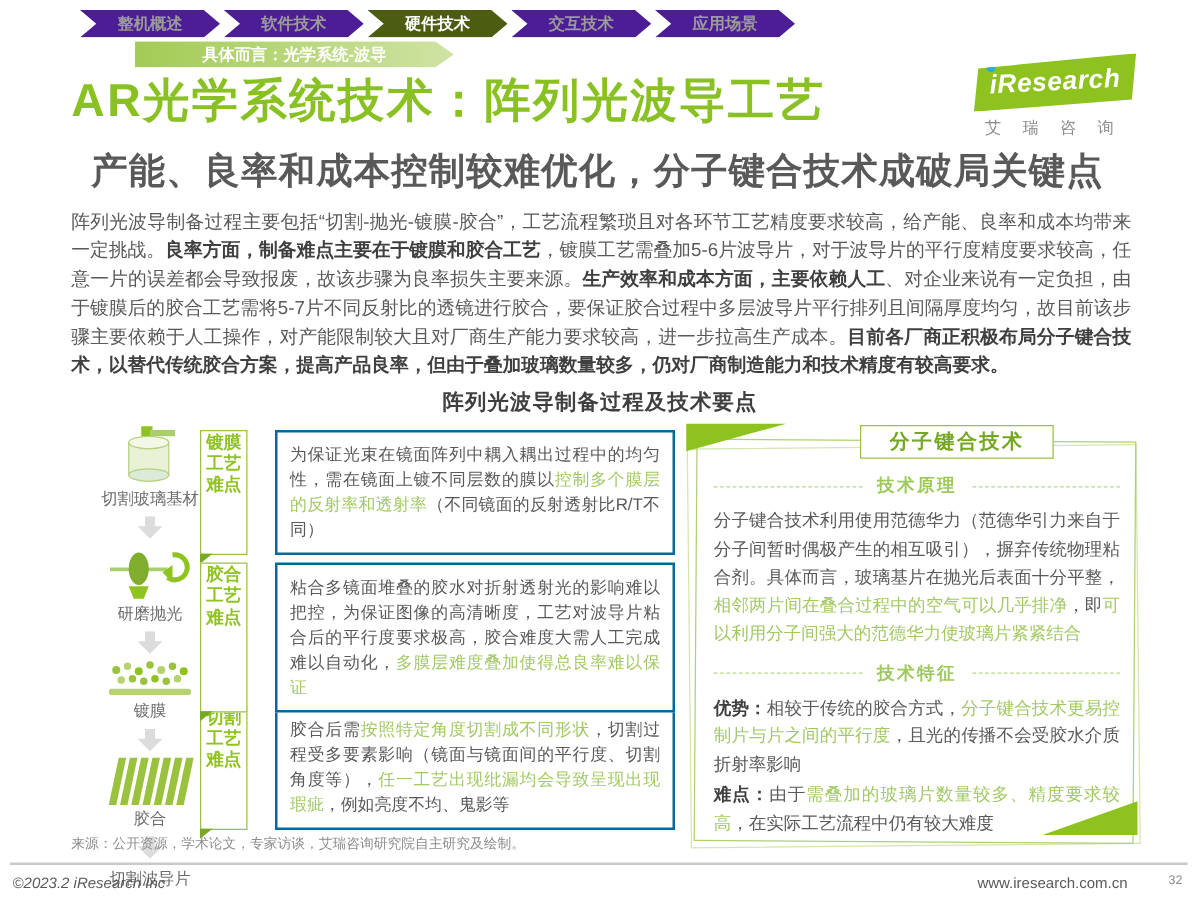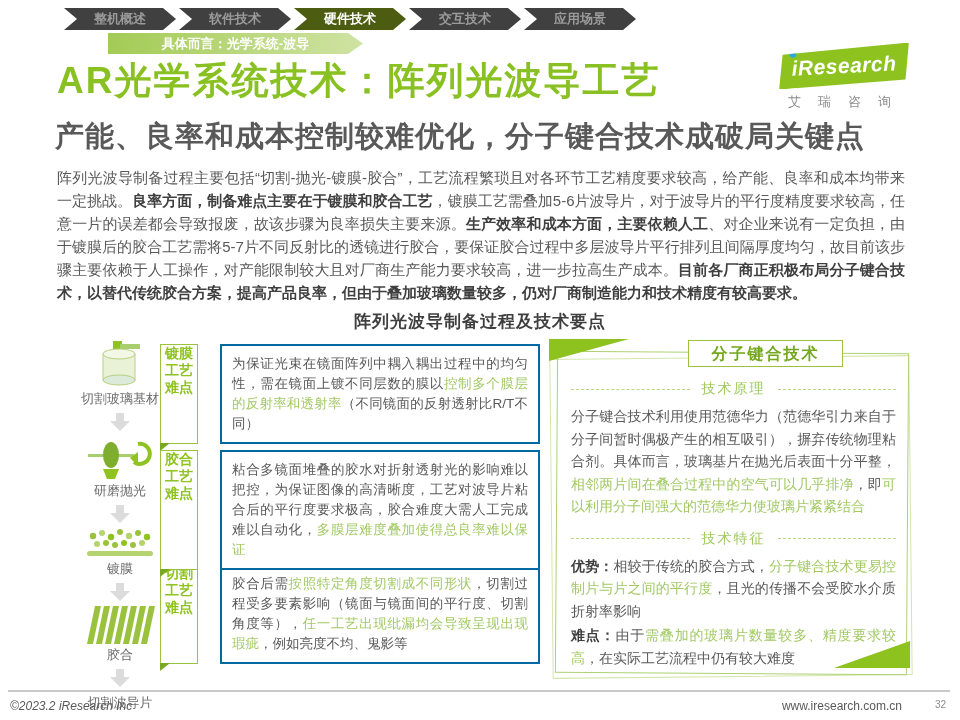--- a/index.html
+++ b/index.html
@@ -3,31 +3,31 @@
 <meta charset="utf-8">
 <style>
   * { margin:0; padding:0; box-sizing:border-box; }
   html,body { width:960px; height:720px; }
   body { font-family:"Liberation Sans","DejaVu Sans",sans-serif; background:#fff; overflow:hidden; }
   .page { position:relative; width:960px; height:720px; background:#fff; }
 
   
   .nav { position:absolute; top:8px; left:64px; display:flex; gap:3px; }
   .tab { height:22px; line-height:22px; width:112px; text-align:center; font-size:13px; font-weight:bold;
-         color:#9b9b9b; background:#404040;
+         color:#9b9b9b; background:#4c1d95;
          clip-path:polygon(0 0, calc(100% - 13px) 0, 100% 50%, calc(100% - 13px) 100%, 0 100%, 13px 50%); }
   .tab.active { background:#4c5d11; color:#fff; }
   .subtab { position:absolute; top:33px; left:108px; width:255px; height:21px; line-height:21px;
             text-align:center; font-size:13px; font-weight:bold; color:#fff;
             background:linear-gradient(90deg,#a3cb55,#cfe3a3);
             clip-path:polygon(0 0, calc(100% - 15px) 0, 100% 50%, calc(100% - 15px) 100%, 0 100%); }
 
   
   .title { position:absolute; top:56px; left:57px; font-size:37px; font-weight:bold; color:#8ac122; letter-spacing:2px; }
-  .subtitle { position:absolute; top:117px; left:55px; font-size:29px; color:#595959; letter-spacing:1px; }
+  .subtitle { position:absolute; top:117px; left:73px; font-size:29px; color:#595959; letter-spacing:1px; }
 
   
   .logo { position:absolute; top:46px; left:778px; width:132px; }
   .logo-shape { position:relative; height:40px; background:#8dc21f; transform:rotate(-3deg);
                 clip-path:polygon(4% 14%, 100% 0, 96% 92%, 0 100%);
                 display:flex; align-items:center; justify-content:center; }
   .logo-shape .brand { color:#fff; font-weight:bold; font-size:21px; font-style:italic; letter-spacing:0.5px; }
   .logo-dot { position:absolute; top:2px; left:12px; width:7px; height:7px; border-radius:50%; background:#2aa8e0; }
   .logo-cn { margin-top:7px; color:#8c8c8c; font-size:13px; letter-spacing:17px; text-align:center; white-space:nowrap; padding-left:8px; }
 
@@ -63,21 +63,21 @@
   .panel-outline2 { position:absolute; left:551px; top:357px; width:360px; height:320px;
                     border:1px solid #d4e6ac; transform:rotate(-0.6deg); }
   .tri-tl { position:absolute; left:549px; top:339px; width:0; height:0;
             border-top:22px solid #8dc21f; border-right:80px solid transparent; }
   .tri-br { position:absolute; left:834px; top:641px; width:0; height:0;
             border-bottom:27px solid #8dc21f; border-left:76px solid transparent; }
   .panel-title { position:absolute; left:688px; top:340px; width:155px; height:27px; line-height:25px;
                  background:#fff; border:1px solid #9bc23e; text-align:center;
                  font-size:16px; font-weight:bold; color:#74a81e; letter-spacing:2px; }
   .panel-body { position:absolute; left:571px; top:380px; width:325px; }
-  .dash-head { display:flex; align-items:center; margin-bottom:7px; }
+  .dash-head { display:flex; align-items:center; margin-bottom:7px;font-weight:bold; }
   .dash-head .dash { flex:1; border-top:1px dashed #b9d780; }
   .dash-head .ht { padding:0 12px; font-size:14px; color:#9ec95e; letter-spacing:2px; }
   .panel-p { font-size:14px; line-height:22.5px; color:#595959; text-align:justify; }
   .features { margin-top:12px; }
   .panel-p + .panel-p { margin-top:2px; }
 
   
   .source { position:absolute; top:667px; left:57px; font-size:11px; color:#8c8c8c; }
   .footer-line { position:absolute; top:690px; left:8px; width:942px; height:2px; background:#c9c9c9; }
   .copyright { position:absolute; top:699px; left:10px; font-size:12px; color:#595959;font-style:italic; }
@@ -217,18 +217,19 @@
 
     <div class="dash-head features">
       <span class="dash"></span>
       <span class="ht">技术特征</span>
       <span class="dash"></span>
     </div>
     <p class="panel-p"><span class="seg-b">优势：</span><span>相较于传统的胶合方式，</span><span class="seg-g">分子键合技术更易控制片与片之间的平行度</span><span>，且光的传播不会受胶水介质折射率影响</span></p>
     <p class="panel-p"><span class="seg-b">难点：</span><span>由于</span><span class="seg-g">需叠加的玻璃片数量较多、精度要求较高</span><span>，在实际工艺流程中仍有较大难度</span></p>
   </div>
 
+  <div class="source">来源：公开资源，学术论文，专家访谈，艾瑞咨询研究院自主研究及绘制。</div>
   <div class="footer-line"></div>
   <div class="copyright">©2023.2 iResearch Inc</div>
   <div class="website">www.iresearch.com.cn</div>
   <div class="pageno">32</div>
 
 </div>
 
 </body></html>

